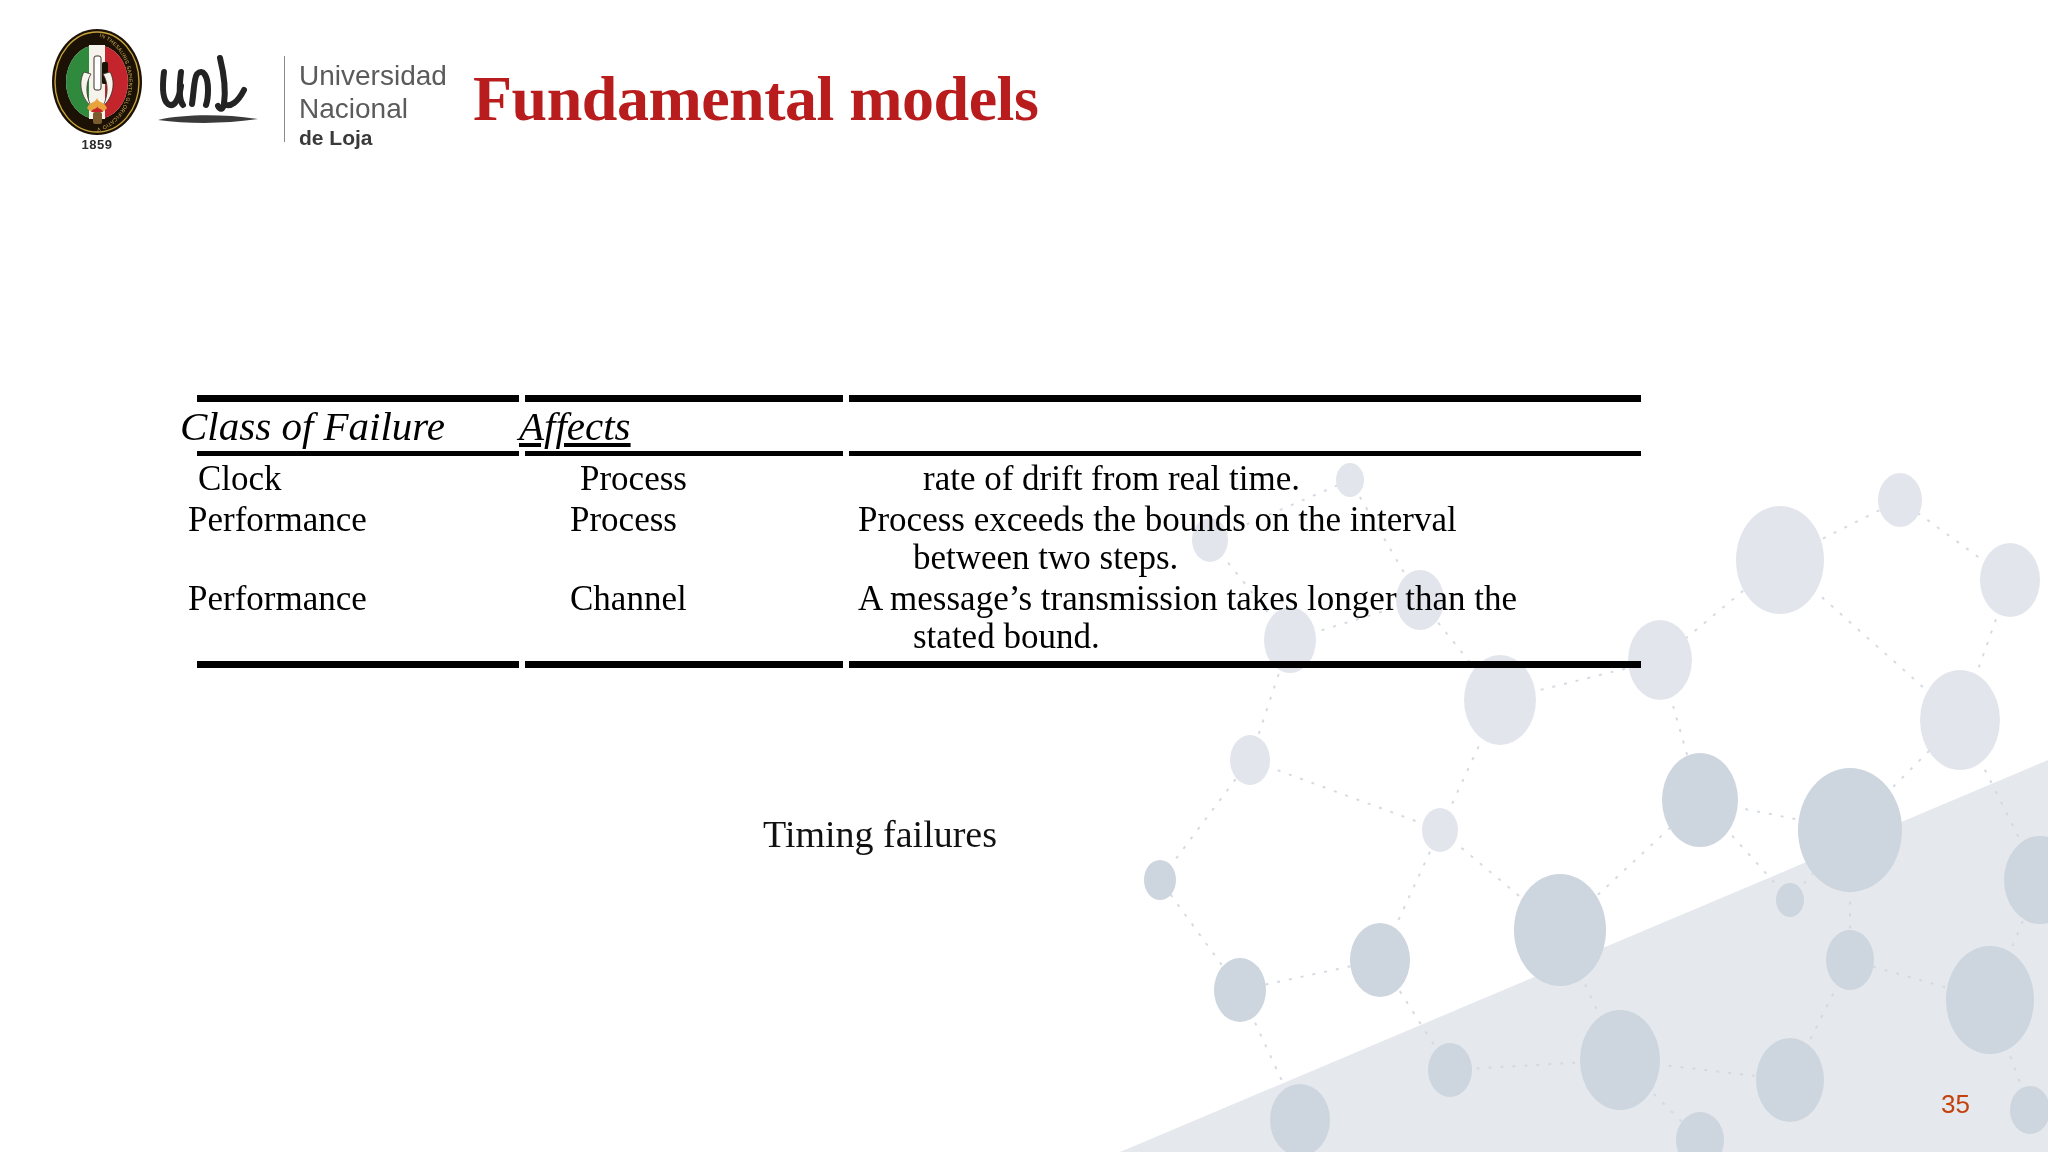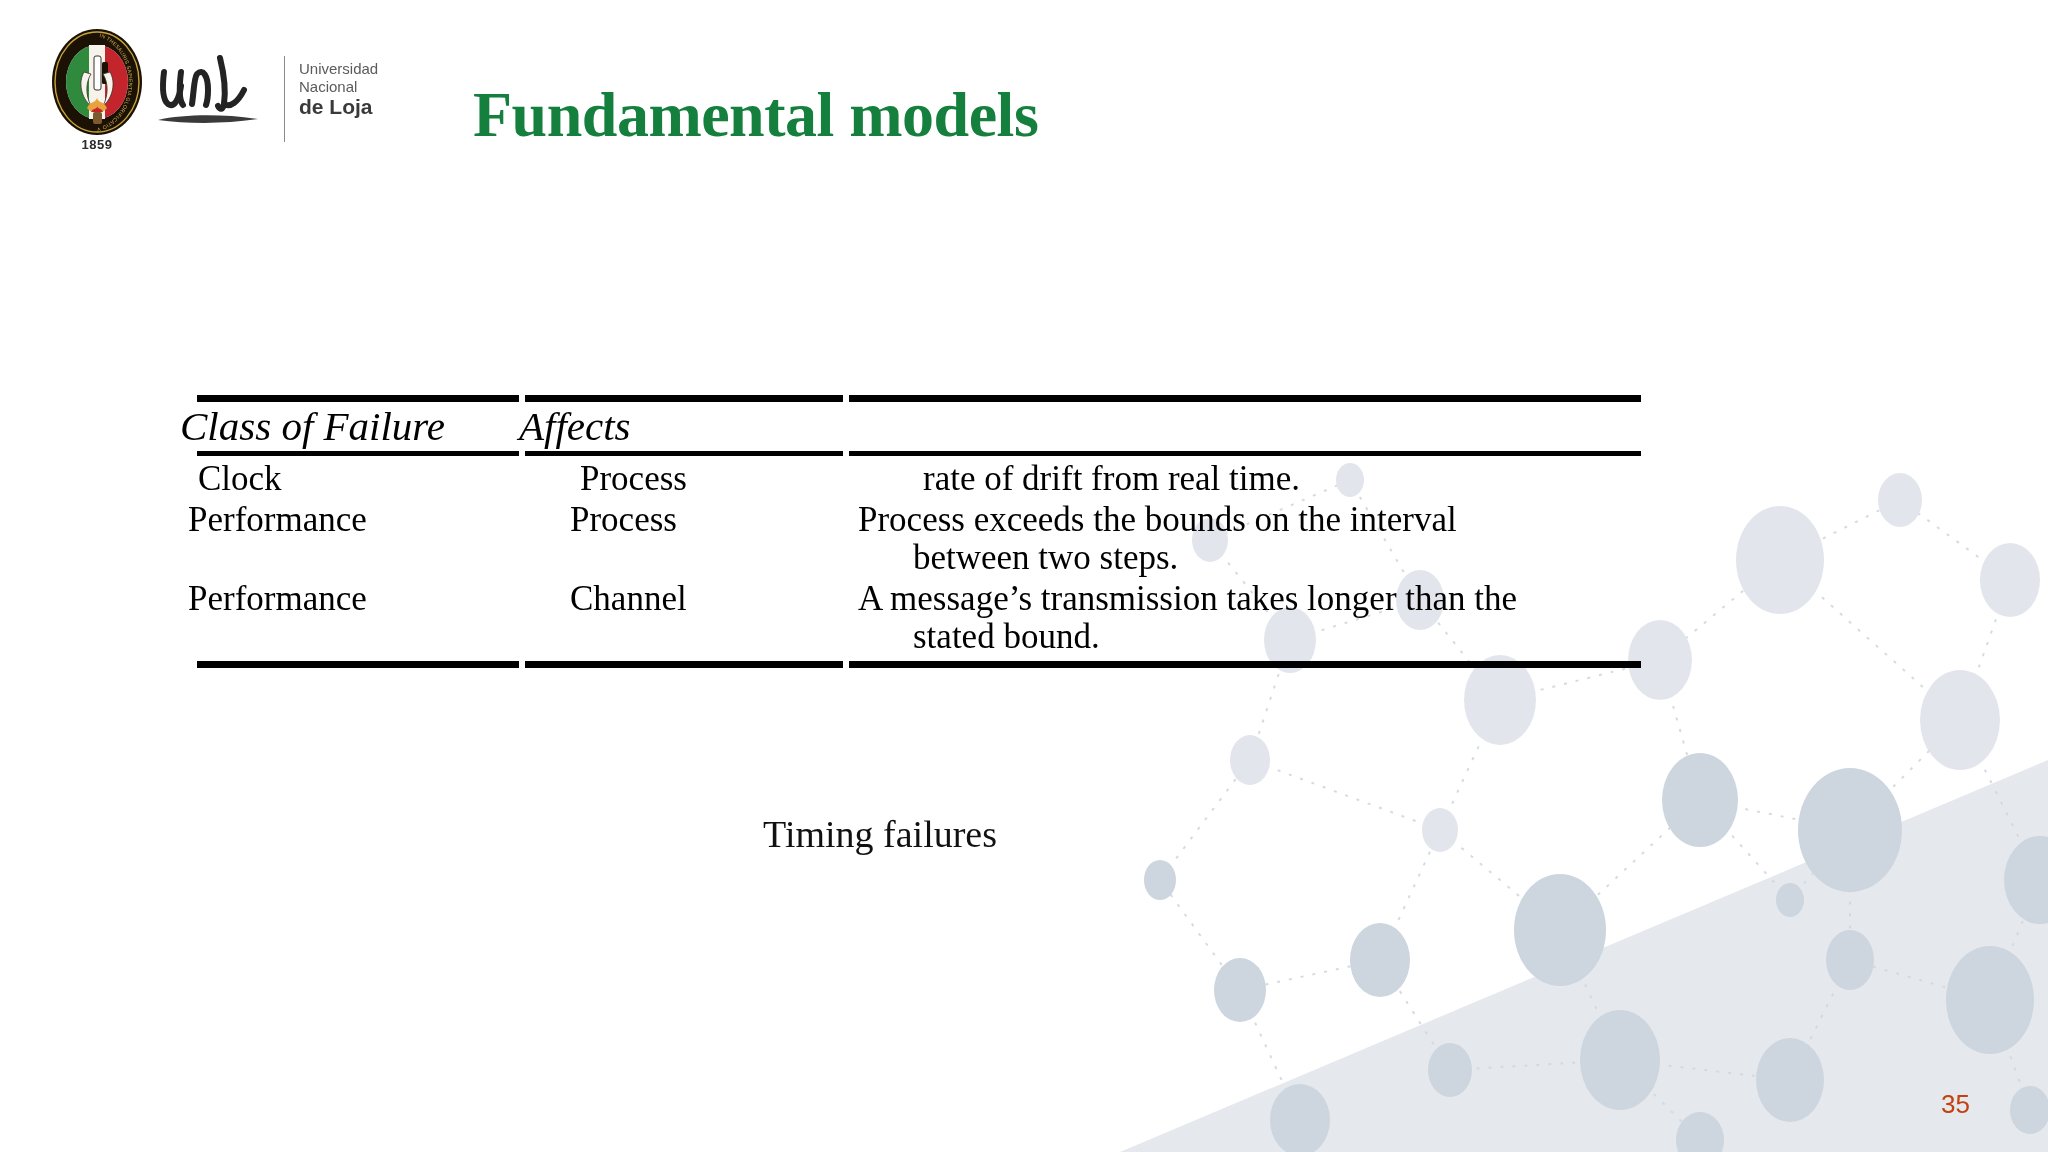--- a/index.html
+++ b/index.html
@@ -64,37 +64,37 @@
     margin-top: 28px;
   }
   #unl-lines {
     margin-left: 14px;
     margin-top: 32px;
     font-family: "Liberation Sans", sans-serif;
     color: #4a4a4a;
     line-height: 1.17;
   }
   #unl-lines .l1, #unl-lines .l2 {
-    font-size: 15px;
+    font-size: 28px;
     font-weight: 400;
     color: #5b5b5b;
   }
   #unl-lines .l3 {
     font-size: 21px;
     font-weight: 700;
     color: #3a3a3a;
   }
   #slide-title {
     position: absolute;
     left: 473px;
-    top: 78px;
+    top: 62px;
     font-family: "Liberation Serif", serif;
     font-weight: 700;
     font-size: 64px;
-    color: #15803d;
+    color: #b91c1c;
     letter-spacing: -0.5px;
     white-space: nowrap;
   }
 
   
   #failure-table-block {
     position: absolute;
     left: 0;
     top: 395px;
     width: 1777px;
@@ -136,21 +136,21 @@
   #table-head {
     padding-top: 4px;
     padding-bottom: 4px;
   }
   #table-head .tcell {
     font-style: italic;
     font-size: 41px;
     line-height: 1.0;
   }
   #table-head .col-class { padding-left: 0px; }
-  #table-head .col-affects { padding-left: 3px; }
+  #table-head .col-affects { padding-left: 3px; text-decoration: underline; }
   #table-head .col-desc { padding-left: 65px; }
 
   .body-row {
     padding-top: 4px;
   }
   .body-row .tcell {
     font-size: 35px;
     line-height: 1.07;
   }
   .body-row .col-class { text-align: left; padding-left: 8px; }

